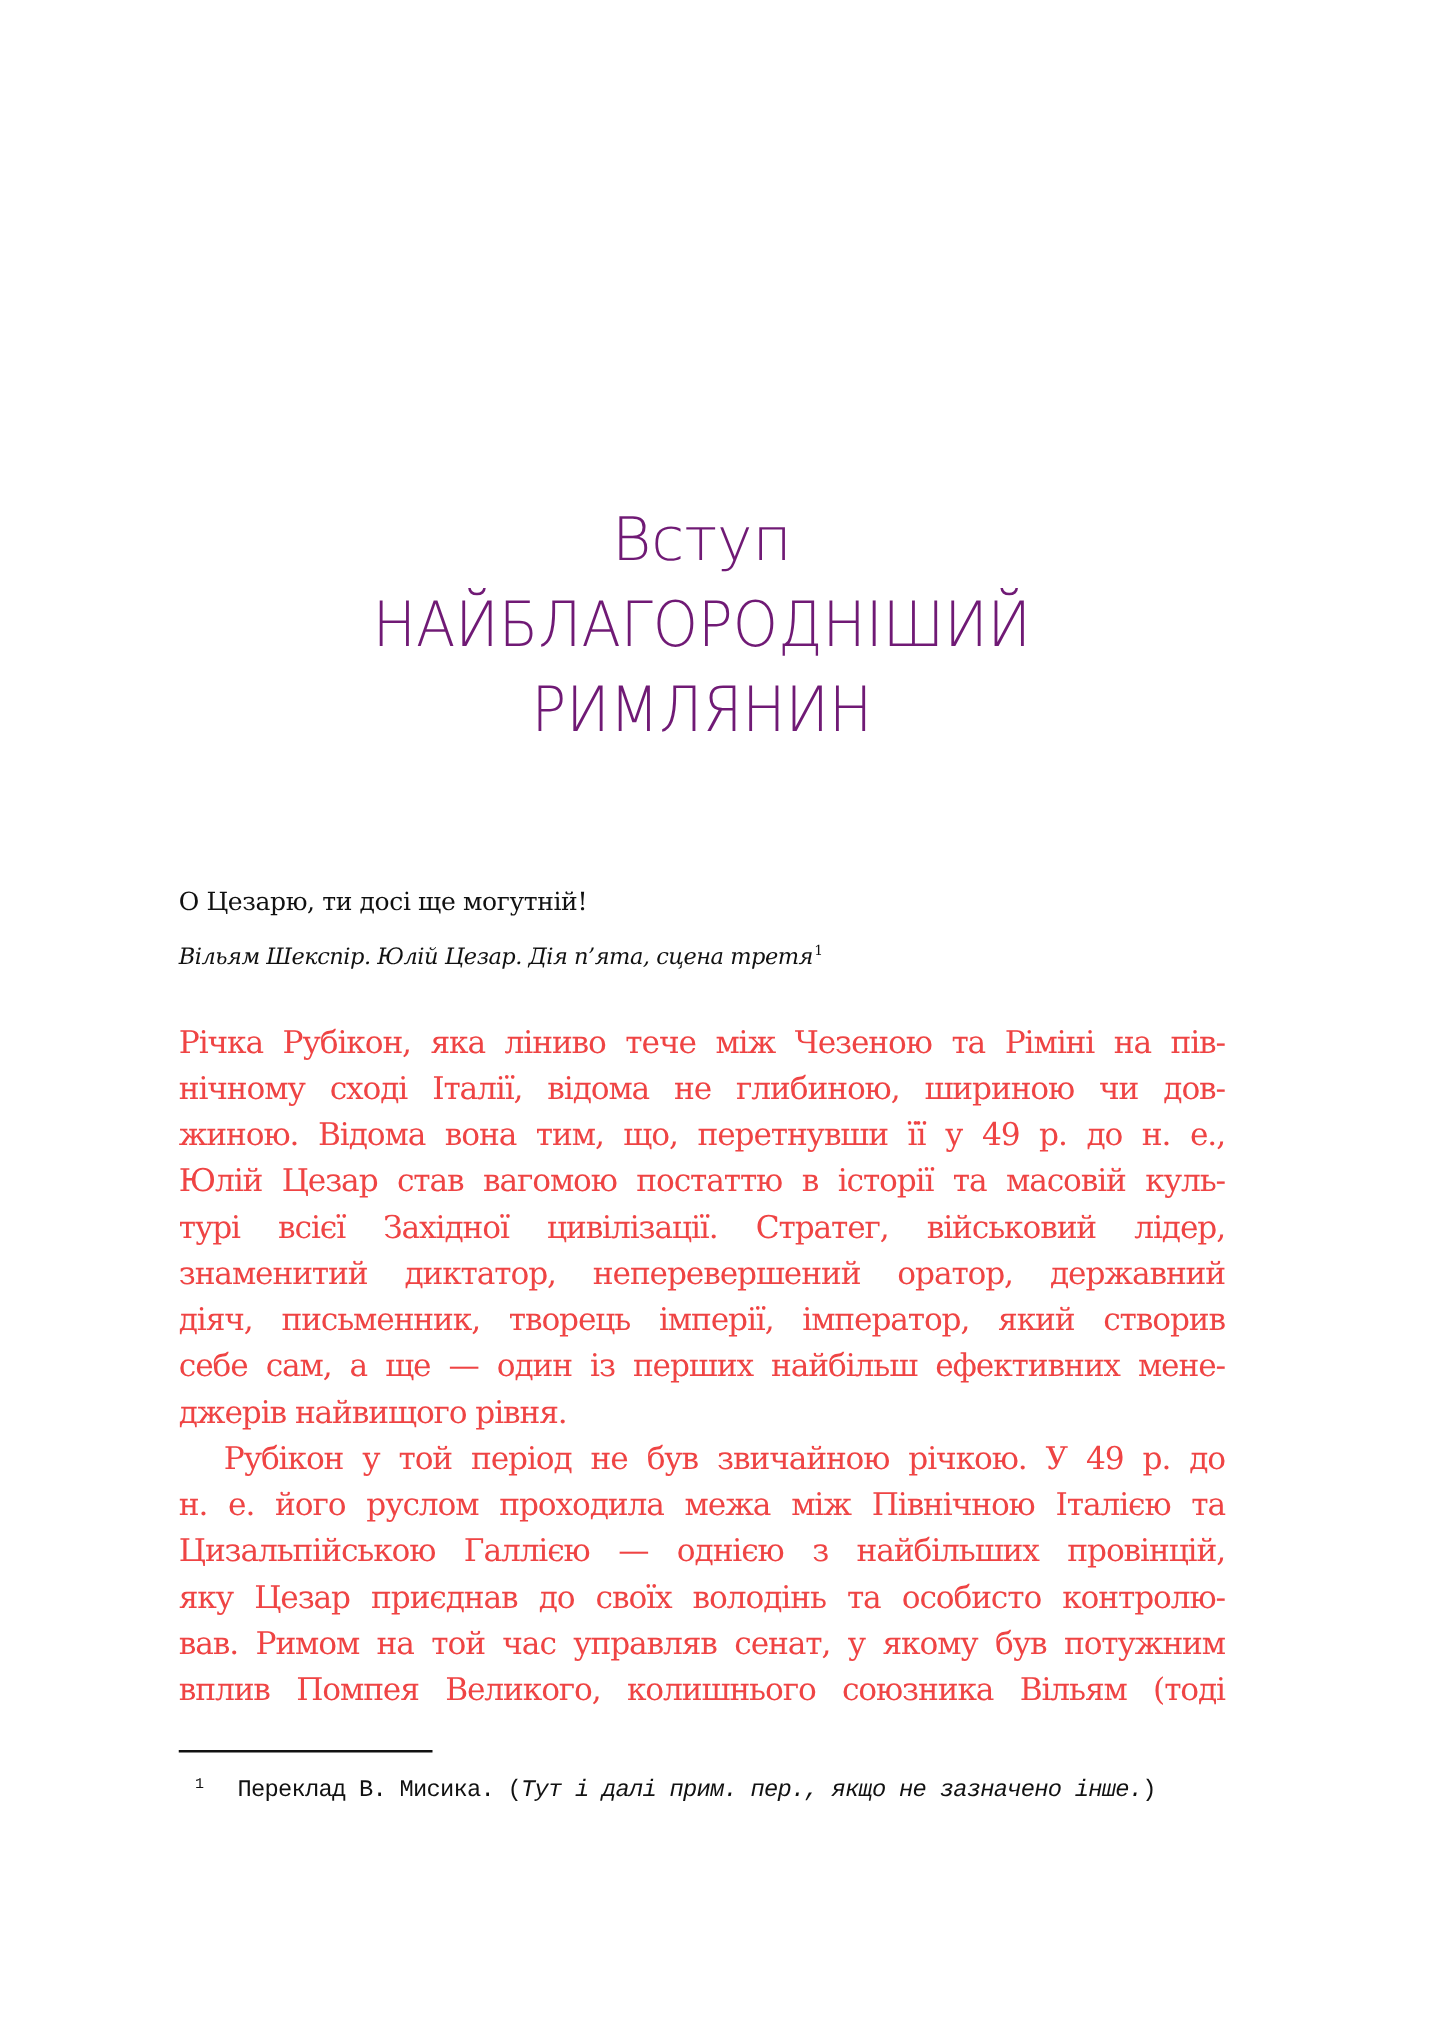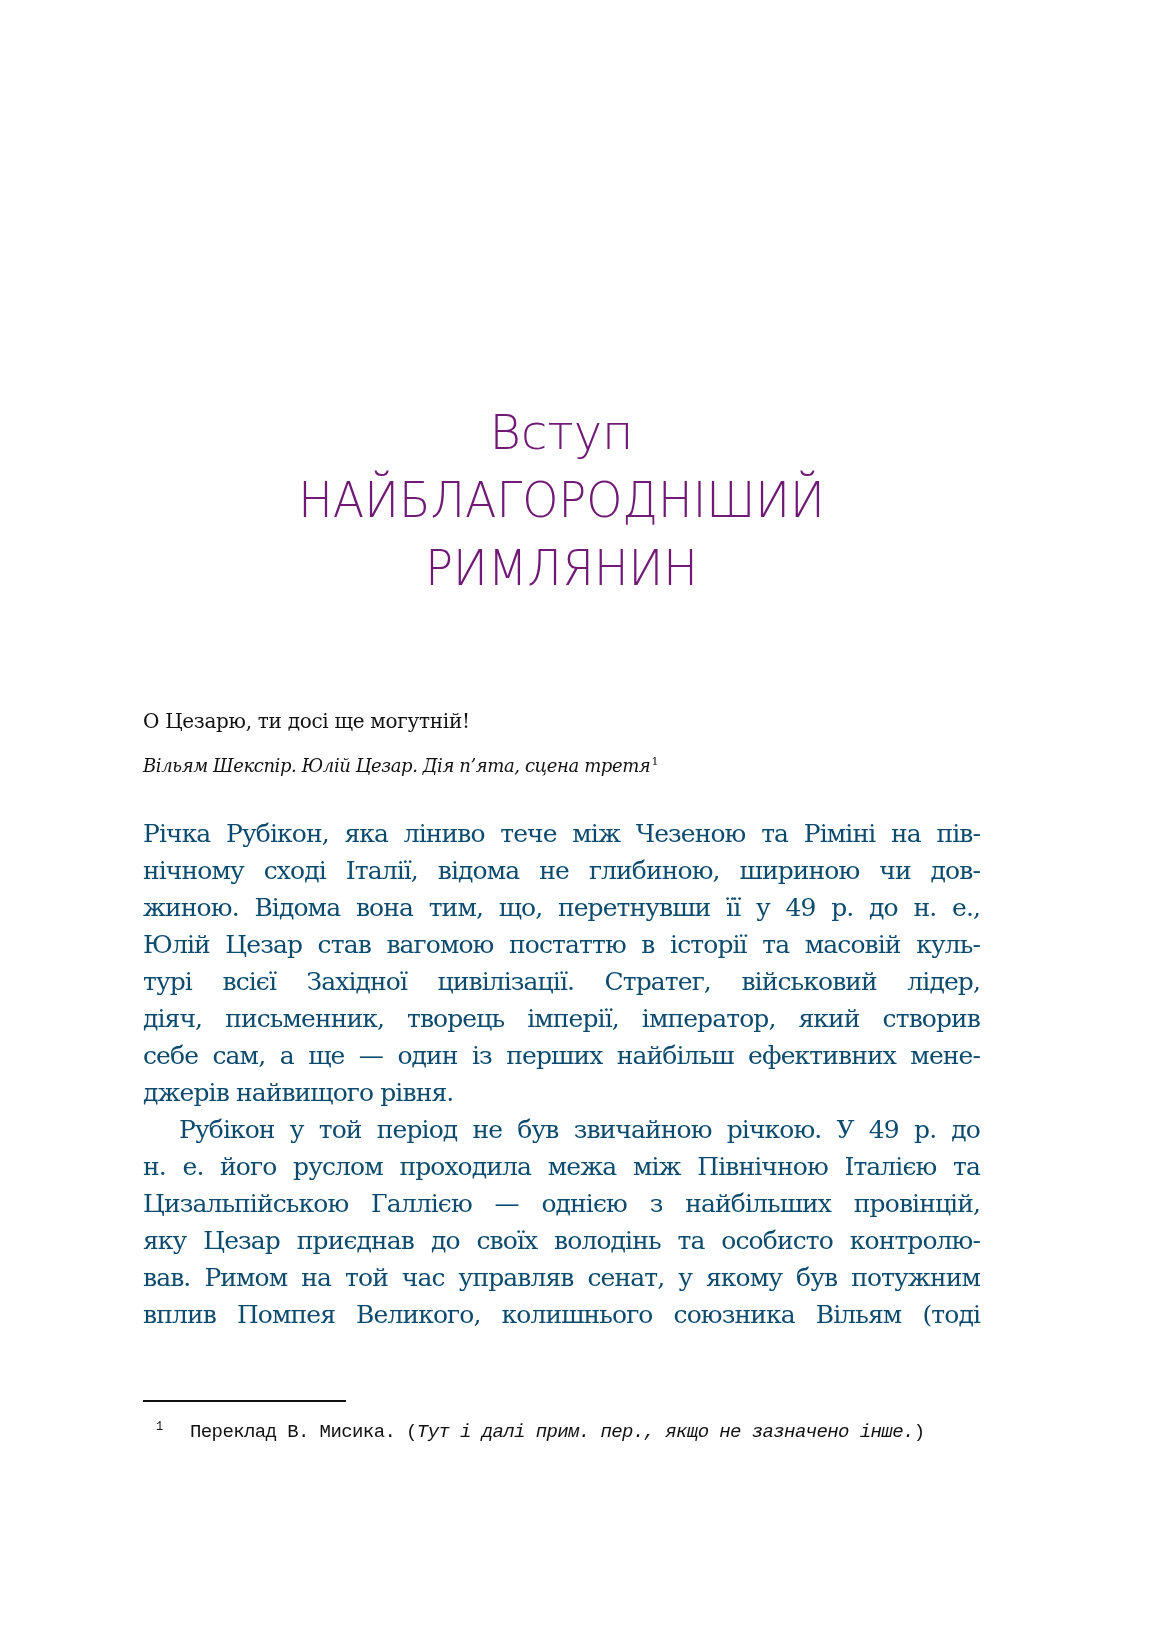--- a/index.html
+++ b/index.html
@@ -26,21 +26,21 @@
   }
   .epigraph-quote { font-size: 20px; line-height: 30px; height: 30px; letter-spacing: -0.3px; }
   .epigraph-source { margin-top: 16px; font-size: 18px; line-height: 28px; font-style: italic; letter-spacing: -0.4px; }
   .epigraph-source sup { font-size: 11px; font-style: normal; vertical-align: 7px; line-height: 0; margin-left: 1px; }
 
   .body-text {
     position: absolute; left: 143px; width: 837px; top: 815px;
     font-family: "DejaVu Serif", serif;
     font-size: 25px; line-height: 37px;
     letter-spacing: -0.9px;
-    color: #0c4a6e;
+    color: #ef4444;
   }
   .line { white-space: nowrap; text-align: justify; text-align-last: justify; height: 37px; overflow: visible; }
   .line.last { text-align-last: left; }
   .line.indent { padding-left: 36px; }
 
   .footnote-rule {
     position: absolute; left: 143px; top: 1400px; width: 203px; height: 2px; background: #111;
   }
   .footnote {
     position: absolute; left: 156px; width: 840px; top: 1418px;
@@ -66,20 +66,21 @@
     <div class="epigraph-source"><span>Вільям Шекспір. Юлій Цезар. Дія п’ята, сцена третя</span><sup>1</sup></div>
   </div>
 
   <div class="body-text">
     <div>
       <div class="line">Річка Рубікон, яка ліниво тече між Чезеною та Ріміні на пів-</div>
       <div class="line">нічному сході Італії, відома не глибиною, шириною чи дов-</div>
       <div class="line">жиною. Відома вона тим, що, перетнувши її у 49 р. до н. е.,</div>
       <div class="line">Юлій Цезар став вагомою постаттю в історії та масовій куль-</div>
       <div class="line">турі всієї Західної цивілізації. Стратег, військовий лідер,</div>
+      <div class="line">знаменитий диктатор, неперевершений оратор, державний</div>
       <div class="line">діяч, письменник, творець імперії, імператор, який створив</div>
       <div class="line">себе сам, а ще — один із перших найбільш ефективних мене-</div>
       <div class="line last">джерів найвищого рівня.</div>
     </div>
     <div>
       <div class="line indent">Рубікон у той період не був звичайною річкою. У 49 р. до</div>
       <div class="line">н. е. його руслом проходила межа між Північною Італією та</div>
       <div class="line">Цизальпійською Галлією — однією з найбільших провінцій,</div>
       <div class="line">яку Цезар приєднав до своїх володінь та особисто контролю-</div>
       <div class="line">вав. Римом на той час управляв сенат, у якому був потужним</div>

